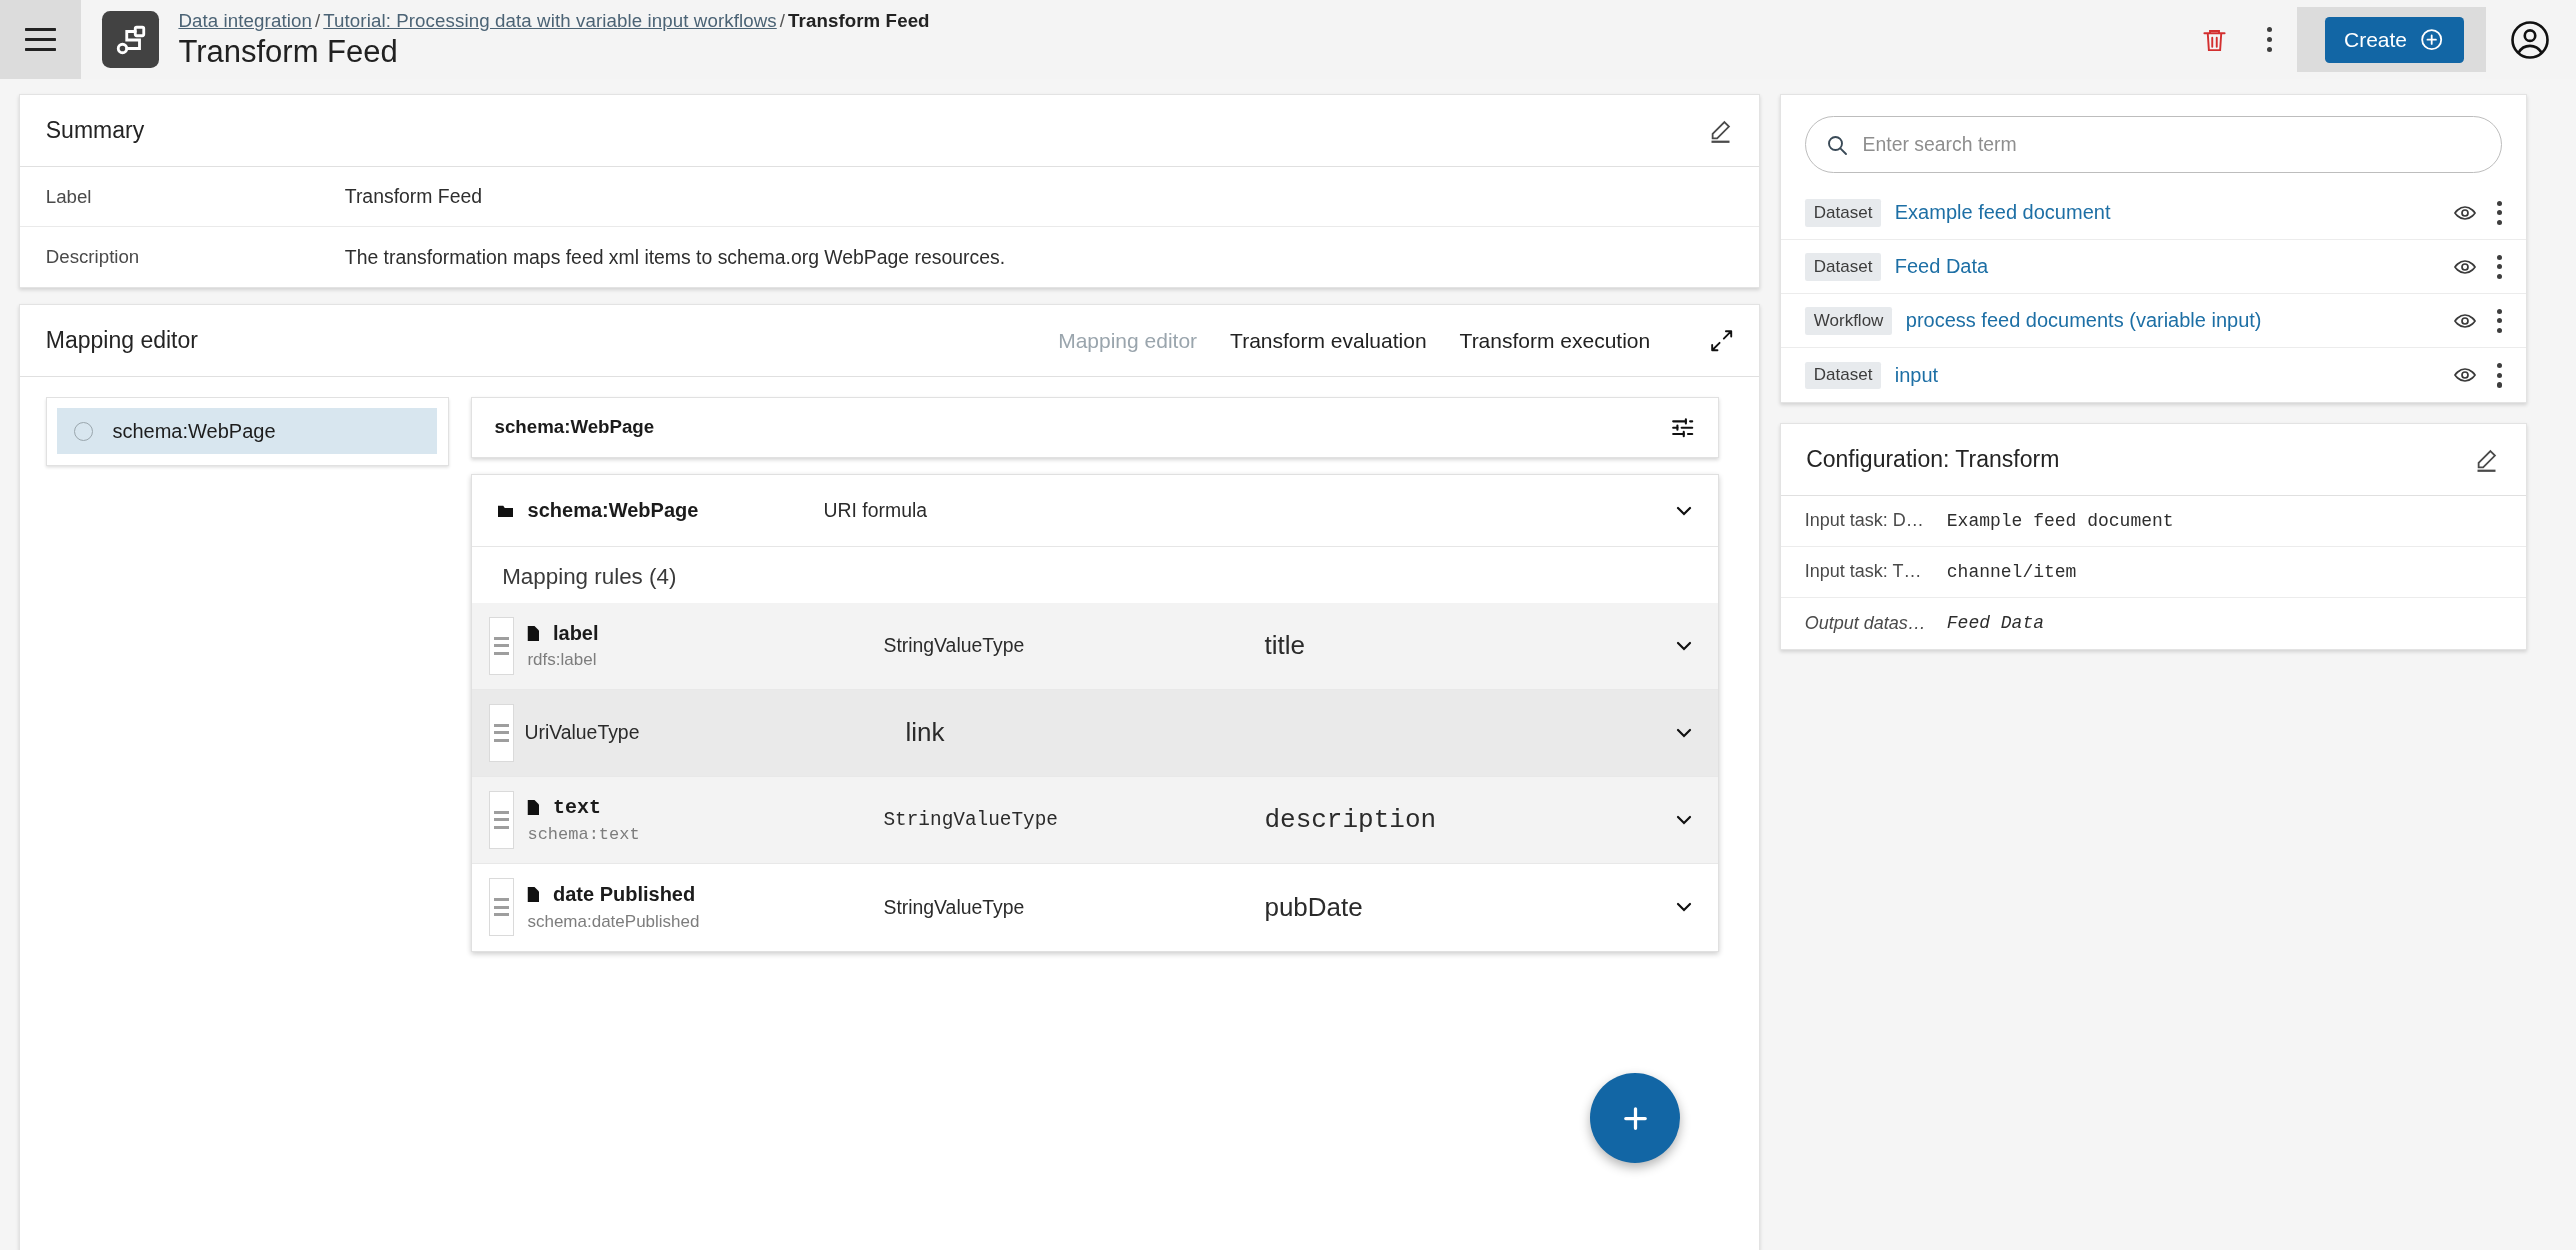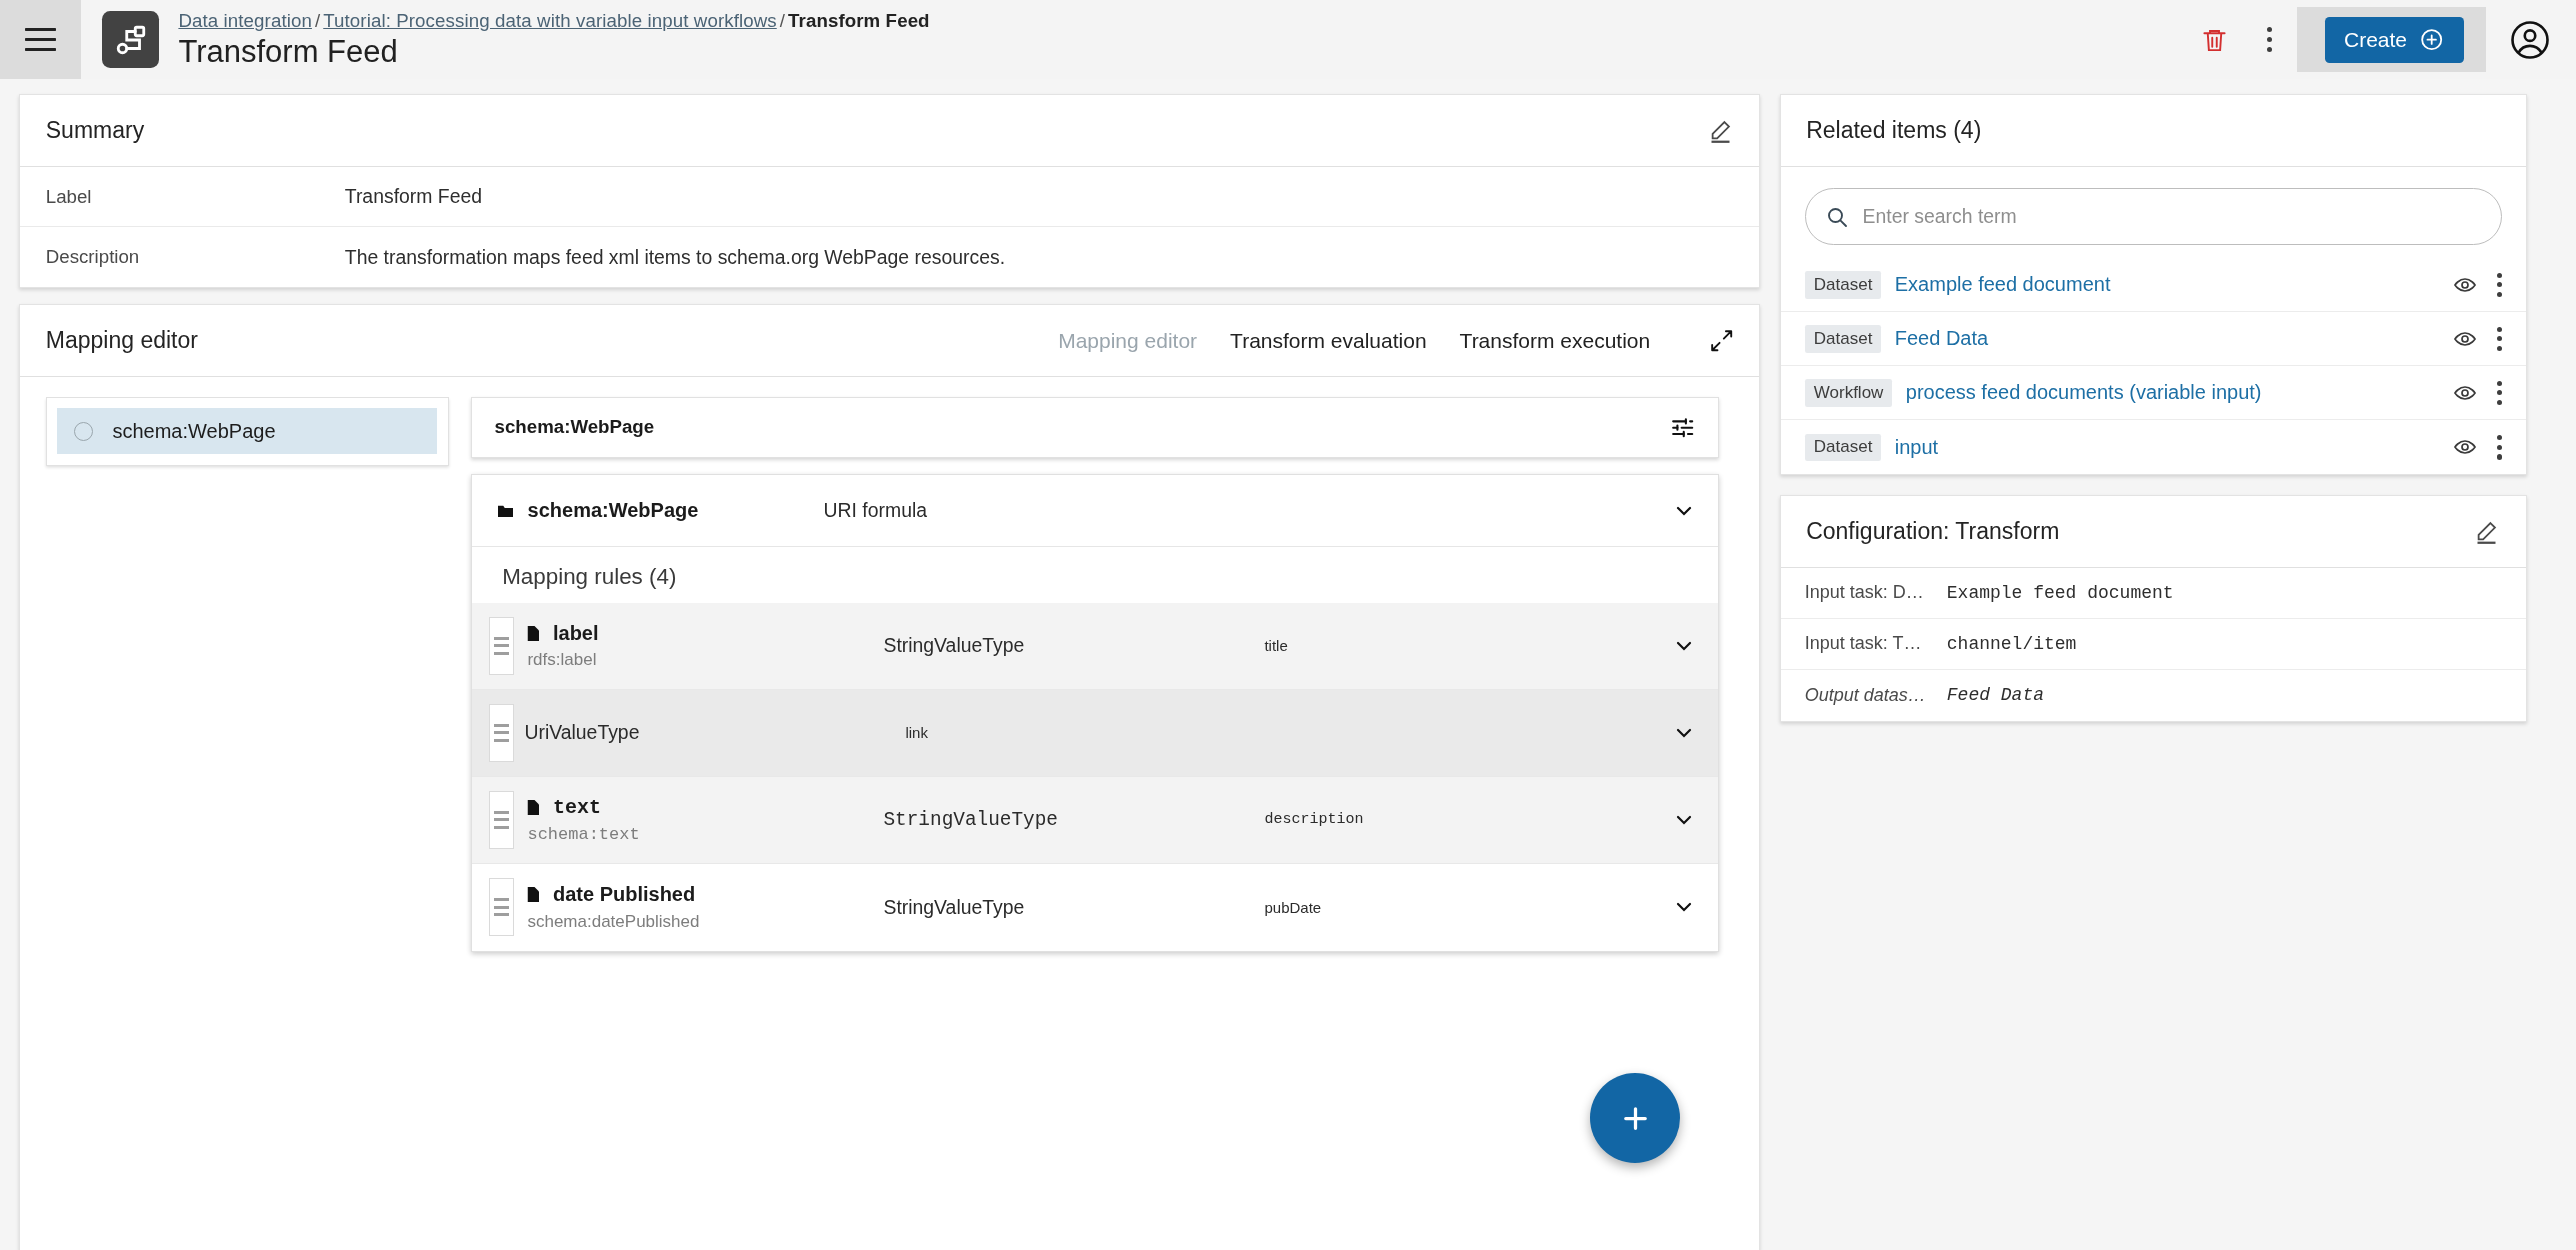--- a/index.html
+++ b/index.html
@@ -147,21 +147,21 @@
     width: 25.4px; height: 58px; margin: 0 10.5px 0 16.4px; flex:0 0 25.4px;
     background:#fff; border:0.7px solid #dadada;
     display:flex; flex-direction:column; align-items:center; justify-content:center; gap: 4.5px;
     cursor: grab;
   }
   .drag-handle i { display:block; width: 15px; height: 3px; background:#9e9e9e; }
   .rule-name-col { width: 359px; flex:0 0 359px; display:flex; flex-direction:column; gap: 5.2px; }
   .rule-name { display:flex; align-items:center; gap: 10.5px; font-size: 20px; font-weight:bold; color:#1b1b1b; }
   .rule-sub { font-size: 17px; color:#7d7d7d; padding-left: 3px; }
   .rule-type { width: 381px; flex:0 0 381px; font-size: 19.4px; color:#2b2b2b; }
-  .rule-src { font-size: 15px; color:#2b2b2b; }
+  .rule-src { font-size: 26px; color:#2b2b2b; }
 
   .fab {
     position:absolute; right: 79px; bottom: 87px;
     width: 90px; height: 90px; border-radius:50%;
     background:#1266a5; color:#fff;
     display:flex; align-items:center; justify-content:center;
     box-shadow: 0 4.5px 10.5px rgba(0,0,0,0.3);
     cursor:pointer; border:none;
     font-size: 42px; line-height: 1;
   }
@@ -443,23 +443,20 @@
               <path d="M12 6v12M6 12h12"></path>
             </svg>
         </button>
       </div>
     </div>
   </div>
 
   <div class="col-side">
 
     <div class="card">
-      <div class="card-head">
-        <h2>Related items (4)</h2>
-      </div>
       <div class="search-wrap">
         <div class="search-box">
           <svg width="24" height="24" viewBox="0 0 24 24" fill="none" stroke="#3a4a57" stroke-width="1.9">
             <circle cx="10.5" cy="10.5" r="6.5"></circle>
               <path d="M15.6 15.6L21 21" stroke-linecap="round"></path>
           </svg>
           <input type="text" placeholder="Enter search term" style="">
         </div>
       </div>
 

